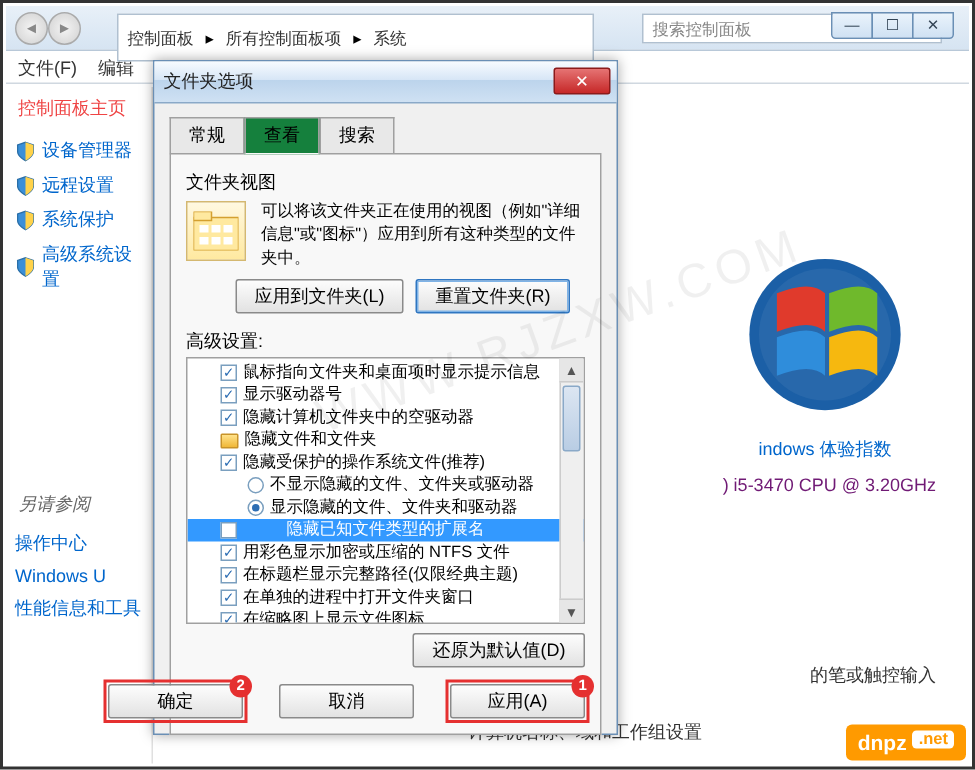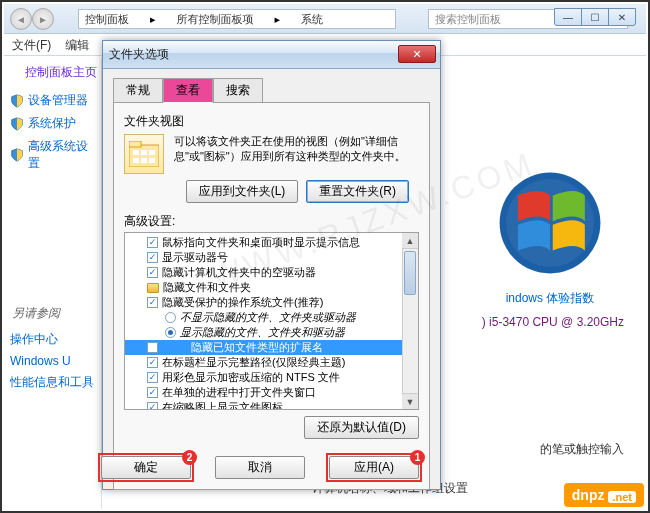--- a/index.html
+++ b/index.html
@@ -3,53 +3,53 @@
 <meta charset="utf-8">
 <style>
 * { box-sizing: border-box; margin: 0; padding: 0; font-family: "Microsoft YaHei", "Segoe UI", Tahoma, sans-serif; }
 body { width: 650px; height: 513px; background: #fff; overflow: hidden; position: relative; border: 2px solid #333; }
 
 
 .explorer { position: absolute; inset: 2px; background: #fff; }
 .titlebar-bg { height: 30px; background: linear-gradient(#e8f0f8,#d6e4f2); border-bottom: 1px solid #b8c8d8; position: relative; }
 .nav-arrows { position: absolute; left: 6px; top: 4px; display: flex; gap: 0; }
 .nav-circle { width: 22px; height: 22px; border-radius: 50%; background: radial-gradient(#f4f4f4,#d0d0d0); border: 1px solid #aaa; display: flex; align-items: center; justify-content: center; font-size: 10px; color: #888; }
-.breadcrumb { position: absolute; left: 74px; top: 5px; right: 250px; height: 20px; border: 1px solid #b0c0d0; background: #fff; font-size: 11px; padding: 2px 6px; display: flex; gap: 21px; align-items: center; }
+.breadcrumb { position: absolute; left: 74px; top: 5px; right: 250px; height: 32px; border: 1px solid #b0c0d0; background: #fff; font-size: 11px; padding: 2px 6px; display: flex; gap: 8px; align-items: center; }
 .breadcrumb span { color: #333; }
 .searchbox { position: absolute; right: 18px; top: 5px; width: 200px; height: 20px; border: 1px solid #b0c0d0; background: #fff; font-size: 11px; padding: 2px 6px; color: #888; }
 
 .menubar { height: 22px; border-bottom: 1px solid #d0d8e0; font-size: 12px; padding: 3px 8px; display: flex; gap: 14px; }
 .menubar span { color: #333; }
 
 .body { display: flex; position: absolute; top: 54px; bottom: 0; left: 0; right: 0; }
 .sidebar { width: 98px; border-right: 1px solid #e0e0e0; padding: 6px 4px; font-size: 12px; overflow: hidden; }
-.side-head { font-size: 12px; color: #6d28d9; margin-bottom: 8px; padding-left: 4px; text-align: right; }
+.side-head { font-size: 12px; color: #ef4444; margin-bottom: 8px; padding-left: 4px; }
 .side-item { display: flex; align-items: center; gap: 4px; padding: 3px 2px; color: #0066cc; font-size: 12px; }
 .side-sep { height: 14px; }
 .side-ref-head { color: #666; font-size: 12px; margin: 4px 0 6px 4px; font-style: italic; }
 .shield { width: 14px; height: 14px; display: inline-block; }
 .shield svg { width: 14px; height: 14px; }
 
 .main-right { flex: 1; position: relative; }
 .right-panel { position: absolute; right: 16px; top: 110px; width: 160px; text-align: center; }
 .win-logo { width: 110px; height: 110px; }
 .right-link { color: #0066cc; font-size: 12px; margin-top: 8px; }
 .right-cpu { font-size: 12px; color: #701a75; margin-top: 8px; text-align: right; padding-right: 6px; }
 .right-touch { font-size: 12px; color: #333; margin-top: 112px; text-align: right; padding-right: 6px; }
 .right-caption { position: absolute; left: 210px; bottom: 12px; font-size: 12px; color: #333; }
 
 
-.dialog { position: absolute; left: 100px; top: 38px; width: 339px; height: 450px; background: #f0f0f0; border: 1px solid #6a8fb5; box-shadow: 0 0 8px rgba(0,0,0,.35); }
+.dialog { position: absolute; left: 100px; top: 38px; width: 310px; height: 450px; background: #f0f0f0; border: 1px solid #6a8fb5; box-shadow: 0 0 8px rgba(0,0,0,.35); }
 .d-titlebar { height: 28px; background: linear-gradient(#f7fbff,#d7e6f6 45%,#bcd4ec 46%,#cfe1f3); border-bottom: 1px solid #8aa9c8; display: flex; align-items: center; padding: 0 6px; font-size: 12px; color: #222; position: relative; }
 .d-close { position: absolute; right: 4px; top: 4px; width: 38px; height: 18px; background: linear-gradient(#e57373,#c62828); border: 1px solid #8b1a1a; border-radius: 2px; display: flex; align-items: center; justify-content: center; color: #fff; font-size: 11px; }
 .d-body { padding: 8px 10px 10px 10px; position: relative; height: calc(100% - 28px); }
 
 .tabs { display: flex; font-size: 12px; margin-bottom: 0; }
 .tab { padding: 3px 12px; border: 1px solid #a0a0a0; border-bottom: none; background: #e8e8e8; position: relative; top: 1px; }
-.tab.active { background: #ec4899; z-index: 2; border-bottom: 1px solid #f8f8f8; }
+.tab.active { background: #15803d; z-index: 2; border-bottom: 1px solid #f8f8f8; }
 .tab-panel { border: 1px solid #a0a0a0; background: #f8f8f8; padding: 10px 10px 50px 10px; height: 388px; position: relative; }
 
 .fv-group { margin-bottom: 10px; }
 .fv-label { font-size: 12px; margin-bottom: 4px; }
 .fv-row { display: flex; gap: 10px; align-items: flex-start; }
 .fv-icon { width: 40px; height: 40px; border: 1px solid #d4b870; background: linear-gradient(#fff8e0,#ffe9a0); display: flex; align-items: center; justify-content: center; flex: 0 0 40px; }
 .fv-desc { font-size: 11px; line-height: 1.4; flex: 1; }
 .fv-btns { display: flex; gap: 8px; margin-top: 6px; justify-content: flex-end; padding-right: 10px; }
 
 .btn { font-size: 12px; padding: 2px 12px; border: 1px solid #8a8a8a; background: linear-gradient(#fdfdfd,#e2e2e2); border-radius: 2px; min-width: 90px; text-align: center; }
@@ -57,42 +57,42 @@
 
 .adv-label { font-size: 12px; margin: 6px 0 2px 0; }
 .adv-tree { border: 1px solid #a0a0a0; background: #fff; height: 178px; overflow: hidden; font-size: 11px; padding: 2px 0; position: relative; }
 .tree-scroll { position: absolute; right: 0; top: 0; bottom: 0; width: 16px; background: #efefef; border-left: 1px solid #ccc; }
 .tree-thumb { position: absolute; right: 2px; top: 18px; width: 12px; height: 44px; background: linear-gradient(#dce6f2,#b9cde4); border: 1px solid #8aa9c8; border-radius: 2px; }
 .tree-arr { position: absolute; right: 0; width: 16px; height: 16px; display: flex; align-items: center; justify-content: center; font-size: 9px; color: #555; background: #e6e6e6; }
 .tree-arr.up { top: 0; border-bottom: 1px solid #ccc; }
 .tree-arr.dn { bottom: 0; border-top: 1px solid #ccc; }
 .tree-item { display: flex; align-items: center; gap: 4px; padding: 0 18px 0 6px; line-height: 15px; white-space: nowrap; }
 .tree-item.ind1 { padding-left: 22px; }
-.tree-item.ind2 { padding-left: 40px; font-style: italic; }
+.tree-item.ind2 { padding-left: 40px; }
 .chk { width: 11px; height: 11px; border: 1px solid #7a9fbf; background: #fff; display: inline-flex; align-items: center; justify-content: center; font-size: 9px; color: #2c6db3; flex: 0 0 11px; }
 .chk.on::after { content: "✓"; }
 .rdo { width: 11px; height: 11px; border: 1px solid #7a9fbf; border-radius: 50%; display: inline-flex; align-items: center; justify-content: center; flex: 0 0 11px; }
 .rdo.on::after { content: ""; width: 5px; height: 5px; border-radius: 50%; background: #2c6db3; }
 .folder-ic { width: 12px; height: 10px; background: linear-gradient(#ffe28a,#f0b838); border: 1px solid #c8932a; border-radius: 1px; flex: 0 0 12px; }
 .hl-row { background: #3399ff; color: #fff; gap: 33px; }
 
 .restore-row { text-align: right; margin-top: 6px; }
 
 .bottom-btns { position: absolute; left: 10px; right: 10px; bottom: 10px; display: flex; justify-content: flex-end; gap: 24px; }
 .btn-box { position: relative; }
 .red-mark { position: absolute; inset: -3px; border: 2px solid #e53030; pointer-events: none; }
 .badge { position: absolute; width: 15px; height: 15px; border-radius: 50%; background: #e53030; color: #fff; font-size: 10px; display: flex; align-items: center; justify-content: center; right: -6px; top: -6px; font-weight: bold; }
 
 .win-ctrl { position: absolute; right: 10px; top: 4px; display: flex; }
 .win-ctrl div { width: 28px; height: 18px; border: 1px solid #6a8fb5; background: linear-gradient(#eaf3fb,#cfe1f3); font-size: 10px; display: flex; align-items: center; justify-content: center; color: #345; margin-left: -1px; }
 .win-ctrl div:first-child { border-radius: 0 0 0 3px; }
 .win-ctrl div:last-child { border-radius: 0 0 3px 0; }
 
 .watermark { position: absolute; left: 200px; top: 200px; font-size: 32px; color: rgba(0,0,0,.06); transform: rotate(-20deg); pointer-events: none; letter-spacing: 4px; }
-.site-badge { position: absolute; right: 4px; bottom: 4px; background: #ff9a00; color: #fff; font-weight: bold; padding: 4px 8px; border-radius: 4px; font-size: 14px; display: flex; align-items: flex-end; gap: 4px; }
+.site-badge { position: absolute; right: 4px; bottom: 4px; background: #ff9a00; color: #fff; font-weight: bold; padding: 4px 8px; border-radius: 4px; font-size: 14px; display: flex; align-items: flex-start; gap: 4px; }
 .site-badge .net { background: #fff; color: #ff9a00; padding: 0 4px; border-radius: 3px; font-size: 11px; }
 </style>
 </head>
 <body>
 
 <div class="explorer">
   <div class="titlebar-bg">
     <div class="nav-arrows">
       <div class="nav-circle">◄</div>
       <div class="nav-circle">►</div>
@@ -116,20 +116,27 @@
 
   <div class="body">
     <div class="sidebar">
       <div class="side-head">控制面板主页</div>
       <div class="side-item">
           <span class="shield"><svg viewBox="0 0 16 16">
               <path d="M8 1 L14 3 V8 C14 12 8 15 8 15 C8 15 2 12 2 8 V3 Z" fill="#3a8fd8" stroke="#2a6fa8"></path>
               <path d="M8 1 L14 3 V8 C14 12 8 15 8 15 Z" fill="#ffd24a"></path>
             </svg></span>
           <span>设备管理器</span>
+        </div>
+      <div class="side-item">
+          <span class="shield"><svg viewBox="0 0 16 16">
+              <path d="M8 1 L14 3 V8 C14 12 8 15 8 15 C8 15 2 12 2 8 V3 Z" fill="#3a8fd8" stroke="#2a6fa8"></path>
+              <path d="M8 1 L14 3 V8 C14 12 8 15 8 15 Z" fill="#ffd24a"></path>
+            </svg></span>
+          <span>远程设置</span>
         </div>
       <div class="side-item">
           <span class="shield"><svg viewBox="0 0 16 16">
               <path d="M8 1 L14 3 V8 C14 12 8 15 8 15 C8 15 2 12 2 8 V3 Z" fill="#3a8fd8" stroke="#2a6fa8"></path>
               <path d="M8 1 L14 3 V8 C14 12 8 15 8 15 Z" fill="#ffd24a"></path>
             </svg></span>
           <span>系统保护</span>
         </div>
       <div class="side-item">
           <span class="shield"><svg viewBox="0 0 16 16">
@@ -250,25 +257,25 @@
           <div class="tree-item ind2">
             <span class="rdo on"></span>
             <span>显示隐藏的文件、文件夹和驱动器</span>
           </div>
           <div class="tree-item ind1 hl-row">
             <span class="chk"></span>
             <span>隐藏已知文件类型的扩展名</span>
           </div>
           <div class="tree-item ind1">
             <span class="chk on"></span>
+            <span>用彩色显示加密或压缩的 NTFS 文件</span>
+          </div>
+          <div class="tree-item ind1">
+            <span class="chk on"></span>
             <span>在标题栏显示完整路径(仅限经典主题)</span>
-          </div>
-          <div class="tree-item ind1">
-            <span class="chk on"></span>
-            <span>用彩色显示加密或压缩的 NTFS 文件</span>
           </div>
           <div class="tree-item ind1">
             <span class="chk on"></span>
             <span>在单独的进程中打开文件夹窗口</span>
           </div>
           <div class="tree-item ind1">
             <span class="chk on"></span>
             <span>在缩略图上显示文件图标</span>
           </div>
         </div>

